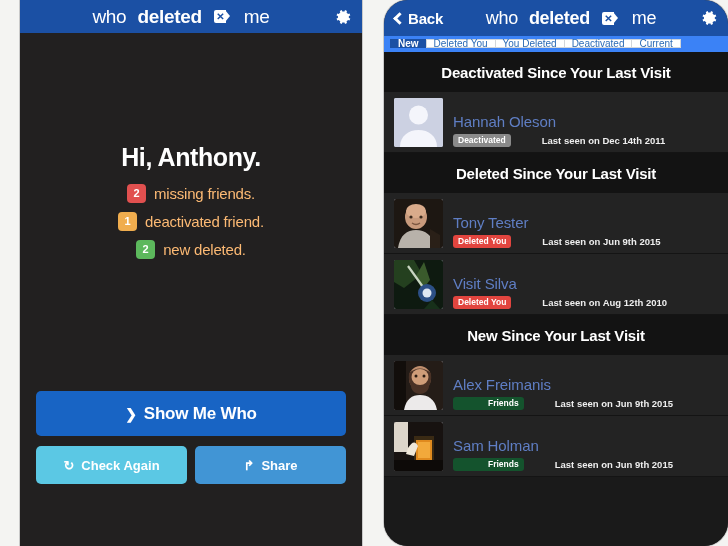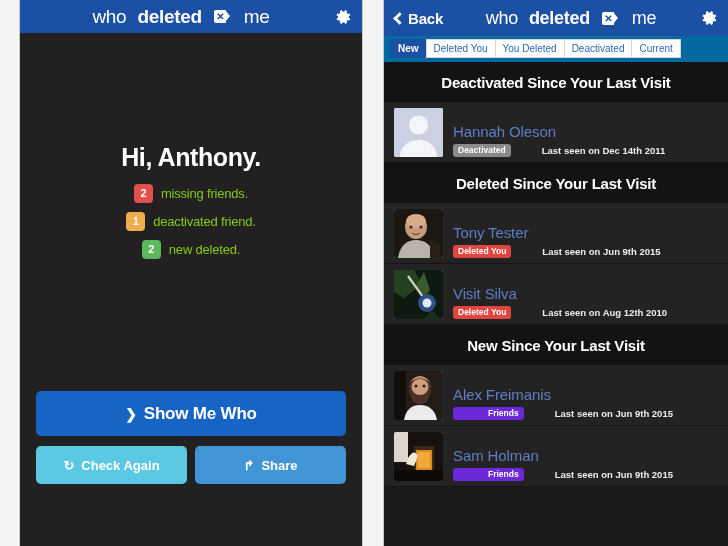--- a/index.html
+++ b/index.html
@@ -28,20 +28,21 @@
   }
   .panel-left {
     position: absolute;
     left: 20px; top: 0; width: 342px; height: 546px;
     box-shadow: 0 0 0 1px #c9c9c9;
   }
   .panel-right {
     position: absolute;
     left: 384px; top: 0; width: 344px; height: 546px;
     box-shadow: 0 0 0 1px #c9c9c9;
+    border-radius: 24px;
   }
 
   
   .navbar {
     position: relative;
     height: 33px;
     background: #1b50a4;
     display: flex;
     align-items: center;
     flex: 0 0 auto;
@@ -169,22 +170,22 @@
     border-radius: 4px;
     color: #ffffff;
     font-size: 11px;
     font-weight: bold;
     line-height: 1;
   }
   .badge-red   { background: #e1504f; }
   .badge-amber { background: #f0ad4e; }
   .badge-green { background: #5cb85c; }
   .stat-text {
-    color: #84cc16;
-    font-size: 13px;
+    color: #fdba74;
+    font-size: 15px;
     font-weight: 400;
     letter-spacing: -0.2px;
   }
 
   .btn-area {
     margin-top: auto;
     margin-bottom: 62px;
     display: flex;
     flex-direction: column;
     gap: 10px;
@@ -215,22 +216,22 @@
     font-weight: bold;
   }
   .btn-cyan { background: #5bc8e4; }
   .btn-blue { background: #4195d5; }
   .ico-arrow { font-size: 14px; font-weight: bold; }
   .ico-refresh, .ico-share { font-size: 13px; }
 
   
   .tabbar {
     flex: 0 0 auto;
-    height: 26px;
-    background: #0369a1;
+    height: 16px;
+    background: #3b82f6;
     display: flex;
     align-items: stretch;
     padding: 3px 6px 4px 6px;
   }
   .tab {
     flex: 0 0 auto;
     display: flex;
     align-items: center;
     justify-content: center;
     padding: 0 7px;
@@ -309,21 +310,21 @@
     border-radius: 3px;
     padding: 2px 5px 2px 5px;
     font-size: 8.5px;
     font-weight: bold;
     color: #ffffff;
     line-height: 1.1;
     white-space: nowrap;
   }
   .pill-gray  { background: #8a8a8a; }
   .pill-red   { background: #e2453f; }
-  .pill-green { background: #6d28d9; padding-left: 35px; }
+  .pill-green { background: #14532d; padding-left: 35px; }
   .lastseen {
     color: #eeeeee;
     font-size: 9.5px;
     font-weight: bold;
     white-space: nowrap;
     padding-left: 24px;
   }
 </style>
 </head>
 <body>

